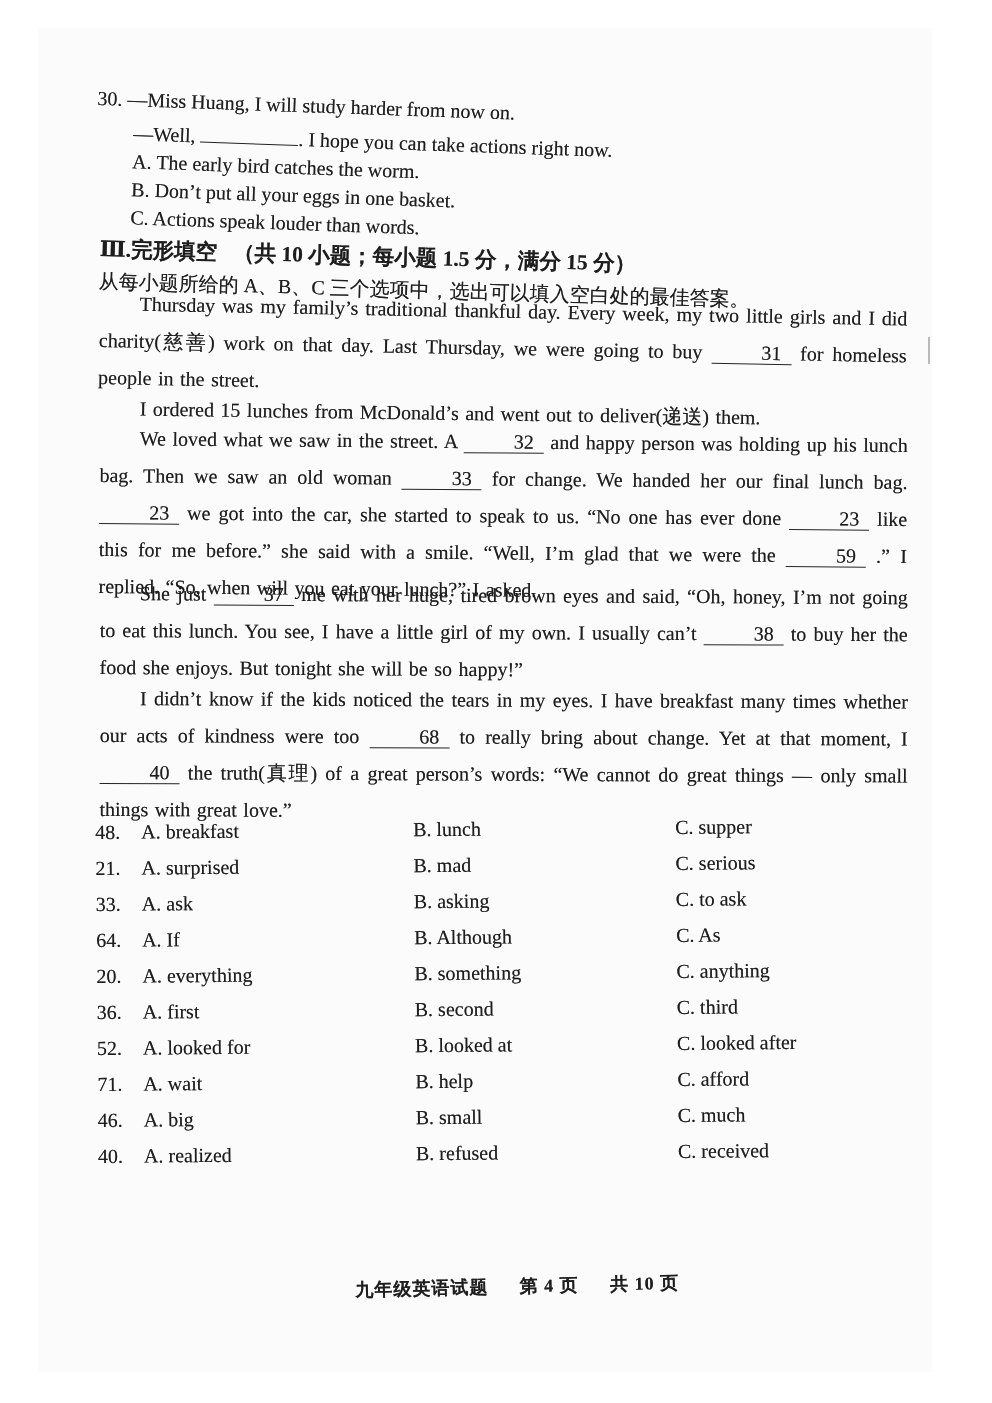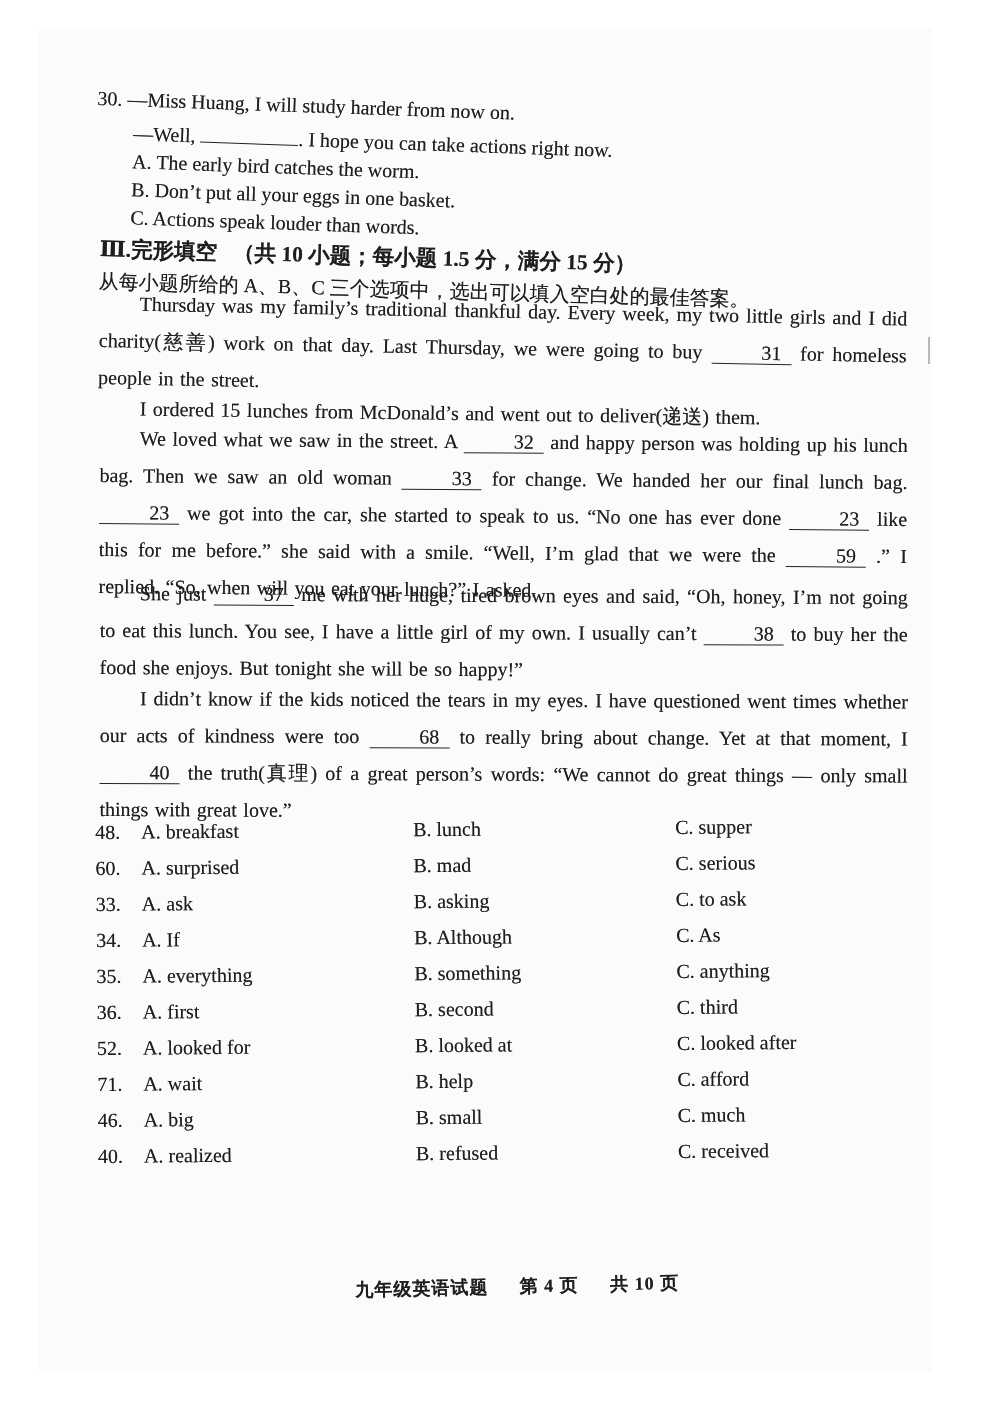--- a/index.html
+++ b/index.html
@@ -100,54 +100,54 @@
 
     <div class="blk para ind p4">
       <span>She just</span>
       <span class="blank">37</span>
       <span>me with her huge, tired brown eyes and said, “Oh, honey, I’m not going to eat this lunch. You see, I have a little girl of my own. I usually can’t</span>
       <span class="blank">38</span>
       <span>to buy her the food she enjoys. But tonight she will be so happy!”</span>
     </div>
 
     <div class="blk para ind p5">
-      <span>I didn’t know if the kids noticed the tears in my eyes. I have questioned went times whether our acts of kindness were too</span>
+      <span>I didn’t know if the kids noticed the tears in my eyes. I have breakfast many times whether our acts of kindness were too</span>
       <span class="blank">68</span>
       <span>to really bring about change. Yet at that moment, I</span>
       <span class="blank">40</span>
       <span>the truth(真理) of a great person’s words: “We cannot do great things — only small things with great love.”</span>
     </div>
 
     <div class="blk opts">
       <div class="opt-row">
         <span>48.</span>
         <span>A. breakfast</span>
         <span>B. lunch</span>
         <span>C. supper</span>
       </div>
       <div class="opt-row">
-        <span>60.</span>
+        <span>21.</span>
         <span>A. surprised</span>
         <span>B. mad</span>
         <span>C. serious</span>
       </div>
       <div class="opt-row">
         <span>33.</span>
         <span>A. ask</span>
         <span>B. asking</span>
         <span>C. to ask</span>
       </div>
       <div class="opt-row">
-        <span>34.</span>
+        <span>64.</span>
         <span>A. If</span>
         <span>B. Although</span>
         <span>C. As</span>
       </div>
       <div class="opt-row">
-        <span>35.</span>
+        <span>20.</span>
         <span>A. everything</span>
         <span>B. something</span>
         <span>C. anything</span>
       </div>
       <div class="opt-row">
         <span>36.</span>
         <span>A. first</span>
         <span>B. second</span>
         <span>C. third</span>
       </div>

